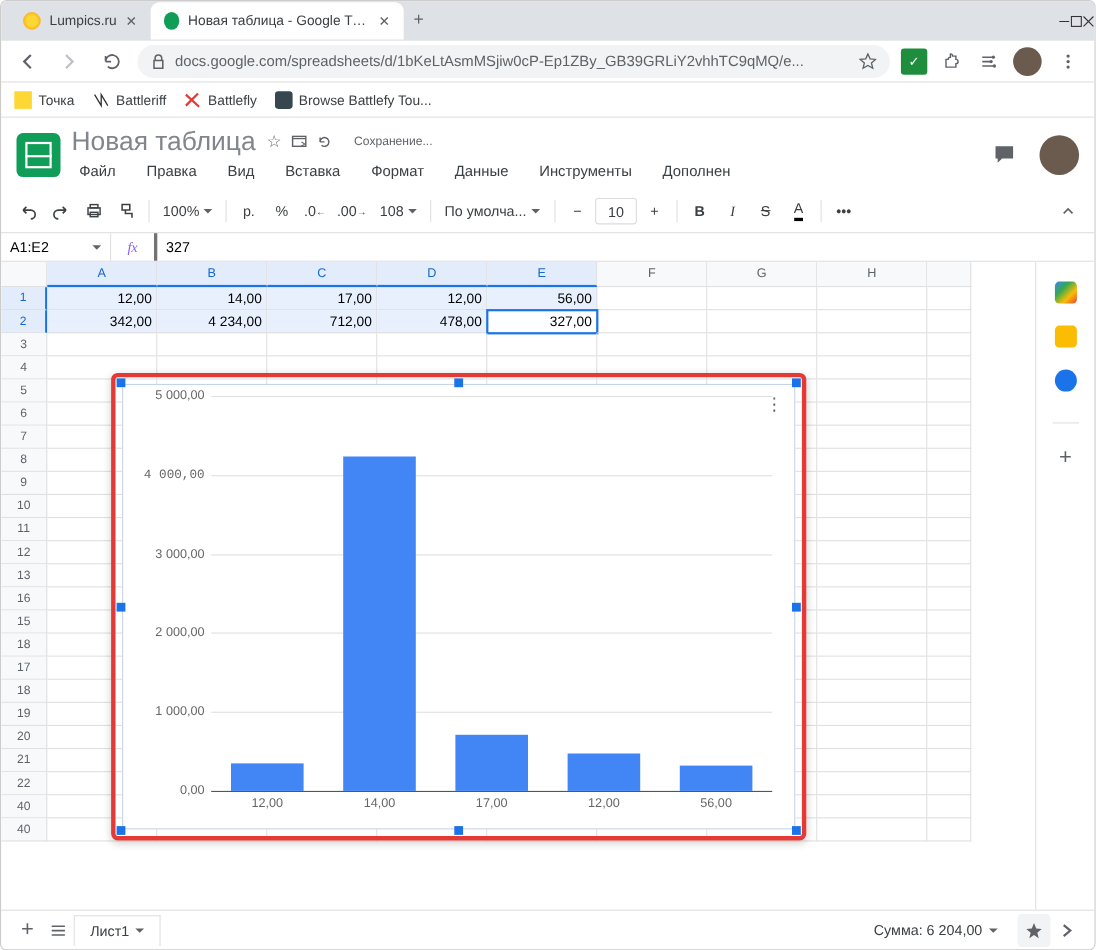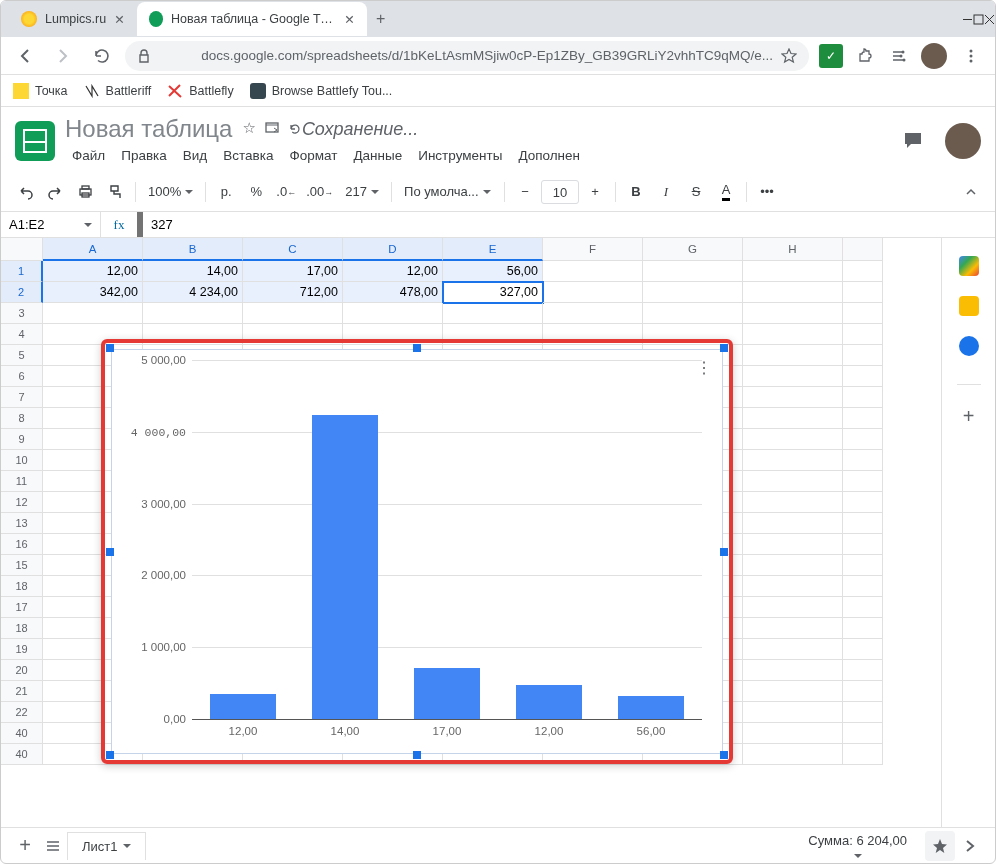--- a/index.html
+++ b/index.html
@@ -12,58 +12,58 @@
 .tab { display: flex; align-items: center; gap: 8px; padding: 0 12px; height: 34px; border-radius: 8px 8px 0 0; font-size: 12.5px; color: #3c4043; max-width: 230px; }
 .tab.active { background: #fff; }
 .tab .tabicon { width: 16px; height: 16px; border-radius: 50%; }
 .tab .close { color: #5f6368; }
 .newtab { width: 28px; height: 28px; display: flex; align-items: center; justify-content: center; color: #5f6368; font-size: 16px; }
 
 .omnibox { display: flex; align-items: center; gap: 10px; height: 38px; padding: 0 10px; border-bottom: 1px solid #e0e0e0; }
 .navbtn { width: 28px; height: 28px; display: flex; align-items: center; justify-content: center; color: #5f6368; border-radius: 50%; }
 .navbtn.disabled { color: #bdc1c6; }
 .addressbar { flex: 1; display: flex; align-items: center; background: #f1f3f4; border-radius: 16px; height: 30px; padding: 0 12px; gap: 8px; font-size: 13.5px; color: #5f6368; }
-.addressbar .url { flex: 1; white-space: nowrap; overflow: hidden; text-overflow: ellipsis; text-align: right; }
+.addressbar .url { flex: 1; white-space: nowrap; overflow: hidden; text-overflow: ellipsis; }
 .ext { width: 24px; height: 24px; display: flex; align-items: center; justify-content: center; }
 .avatar-sm { width: 26px; height: 26px; border-radius: 50%; background: #6b5b4f; }
 
 .bookmarks { display: flex; align-items: center; gap: 16px; height: 32px; padding: 0 12px; border-bottom: 1px solid #e0e0e0; font-size: 12.5px; color: #3c4043; }
 .bookmark { display: flex; align-items: center; gap: 6px; }
 .bookmark .ico { width: 16px; height: 16px; }
 
 
 .sheets-header { display: flex; align-items: center; gap: 10px; padding: 8px 14px 0; }
 .sheets-logo { width: 40px; height: 40px; background: #0f9d58; border-radius: 6px; position: relative; }
 .sheets-logo::before { content: ""; position: absolute; inset: 8px; border: 2px solid #fff; }
 .sheets-logo::after { content: ""; position: absolute; left: 8px; right: 8px; top: 50%; border-top: 2px solid #fff; }
 .doc-area { display: flex; flex-direction: column; gap: 2px; flex: 1; }
 .doc-title-row { display: flex; align-items: center; gap: 10px; }
 .doc-title { font-size: 24px; color: #80868b; }
 .doc-icons { display: flex; gap: 8px; color: #5f6368; font-size: 15px; }
-.saving { font-size: 18px; color: #5f6368; display: flex; align-items: center; gap: 0; font-style: italic; }
-.menubar { display: flex; gap: 2px; font-size: 13.5px; color: #3c4043; }
+.saving { font-size: 11px; color: #5f6368; display: flex; align-items: center; gap: 20px; }
+.menubar { display: flex; gap: 14px; font-size: 13.5px; color: #3c4043; }
 .menubar > div { padding: 3px 7px; border-radius: 3px; }
 .header-right { display: flex; align-items: center; gap: 14px; }
 .comment-btn { width: 36px; height: 36px; display: flex; align-items: center; justify-content: center; border-radius: 50%; color: #5f6368; }
 .share-btn { background: #1a8e3e; color: #fff; padding: 9px 18px; border-radius: 4px; font-size: 14px; display: flex; align-items: center; gap: 8px; }
 .avatar { width: 36px; height: 36px; border-radius: 50%; background: #6b5b4f; }
 
 
 .toolbar { display: flex; align-items: center; gap: 2px; height: 40px; padding: 0 10px; border-bottom: 1px solid #e0e0e0; font-size: 13px; color: #3c4043; margin-top: 6px; }
 .tbtn { min-width: 28px; height: 28px; display: flex; align-items: center; justify-content: center; padding: 0 4px; border-radius: 3px; }
 .tsep { width: 1px; height: 20px; background: #e0e0e0; margin: 0 4px; }
 .t-dd { display: flex; align-items: center; padding: 0 6px; gap: 4px; height: 28px; }
 .t-num { width: 38px; text-align: center; }
 .chev { width: 0; height: 0; border-left: 4px solid transparent; border-right: 4px solid transparent; border-top: 4px solid #5f6368; }
 .toolbar-collapse { margin-left: auto; }
 
 
 .fxrow { display: flex; align-items: center; height: 26px; border-bottom: 1px solid #e0e0e0; font-size: 13px; }
 .namebox { width: 100px; padding: 0 8px; display: flex; align-items: center; justify-content: space-between; border-right: 1px solid #e0e0e0; height: 100%; }
-.fxlabel { width: 42px; display: flex; align-items: center; justify-content: center; color: #0369a1; font-family: serif; border-right: 6px solid #737373; height: 100%; }
+.fxlabel { width: 42px; display: flex; align-items: center; justify-content: center; font-style: italic; color: #8b5cf6; font-family: serif; border-right: 3px solid #737373; height: 100%; }
 .fxval { padding: 0 8px; }
 
 
 .gridwrap { position: relative; flex: 1; display: flex; overflow: hidden; }
 .grid { overflow: hidden; position: relative; flex: 1; }
 .colheads { display: flex; position: sticky; top: 0; }
 .corner { width: 42px; height: 23px; background: #f8f9fa; border-right: 1px solid #e0e0e0; border-bottom: 1px solid #e0e0e0; }
 .colhead { height: 23px; background: #f8f9fa; border-right: 1px solid #e0e0e0; border-bottom: 1px solid #e0e0e0; display: flex; align-items: center; justify-content: center; font-size: 11.5px; color: #5f6368; }
 .colhead.sel { background: #e2ecfa; color: #1967d2; border-bottom: 2px solid #1a73e8; }
 .row { display: flex; height: 21px; }
@@ -86,21 +86,21 @@
 .bar { position: absolute; bottom: 0; background: #4285f4; }
 .xlabel { position: absolute; top: calc(100% + 6px); font-size: 11.5px; color: #666; transform: translateX(-50%); }
 
 
 .sidepanel { width: 54px; border-left: 1px solid #e0e0e0; display: flex; flex-direction: column; align-items: center; gap: 20px; padding-top: 18px; }
 .sp-ico { width: 20px; height: 20px; border-radius: 4px; }
 
 
 .sheetbar { height: 36px; border-top: 1px solid #e0e0e0; display: flex; align-items: center; padding: 0 10px; font-size: 13px; color: #3c4043; }
 .sheet-tab { background: #fff; border: 1px solid #e0e0e0; border-bottom: none; padding: 6px 14px; border-radius: 0 0 0 0; display: flex; align-items: center; gap: 6px; }
-.sheetbar .sum { margin-left: auto; display: flex; align-items: center; gap: 6px; padding: 4px 10px; color: #3c4043; flex-direction: column; }
+.sheetbar .sum { margin-left: auto; display: flex; align-items: center; gap: 6px; padding: 4px 10px; color: #3c4043; }
 .explore { width: 30px; height: 30px; background: #f1f3f4; border-radius: 4px; display: flex; align-items: center; justify-content: center; margin-left: 8px; }
 .scroll-right { width: 30px; display: flex; align-items: center; justify-content: center; }
 
 svg { display: block; }
 </style>
 </head>
 <body>
 
 <div class="win">
 
@@ -280,21 +280,21 @@
     <div class="t-dd">
         <span>100%</span>
         <span class="chev"></span>
       </div>
     <div class="tsep"></div>
     <div class="tbtn">р.</div>
     <div class="tbtn">%</div>
     <div class="tbtn">.0<span style="font-size:9px">←</span></div>
     <div class="tbtn">.00<span style="font-size:9px">→</span></div>
     <div class="t-dd">
-        <span>217</span>
+        <span>108</span>
         <span class="chev"></span>
       </div>
     <div class="tsep"></div>
     <div class="t-dd" style="width:100px">
         <span style="overflow:hidden;text-overflow:ellipsis;white-space:nowrap">По умолча...</span>
         <span class="chev"></span>
       </div>
     <div class="tsep"></div>
     <div class="tbtn">−</div>
     <div class="t-num" style="border:1px solid #dadce0;border-radius:3px;height:24px;line-height:24px">10</div>

